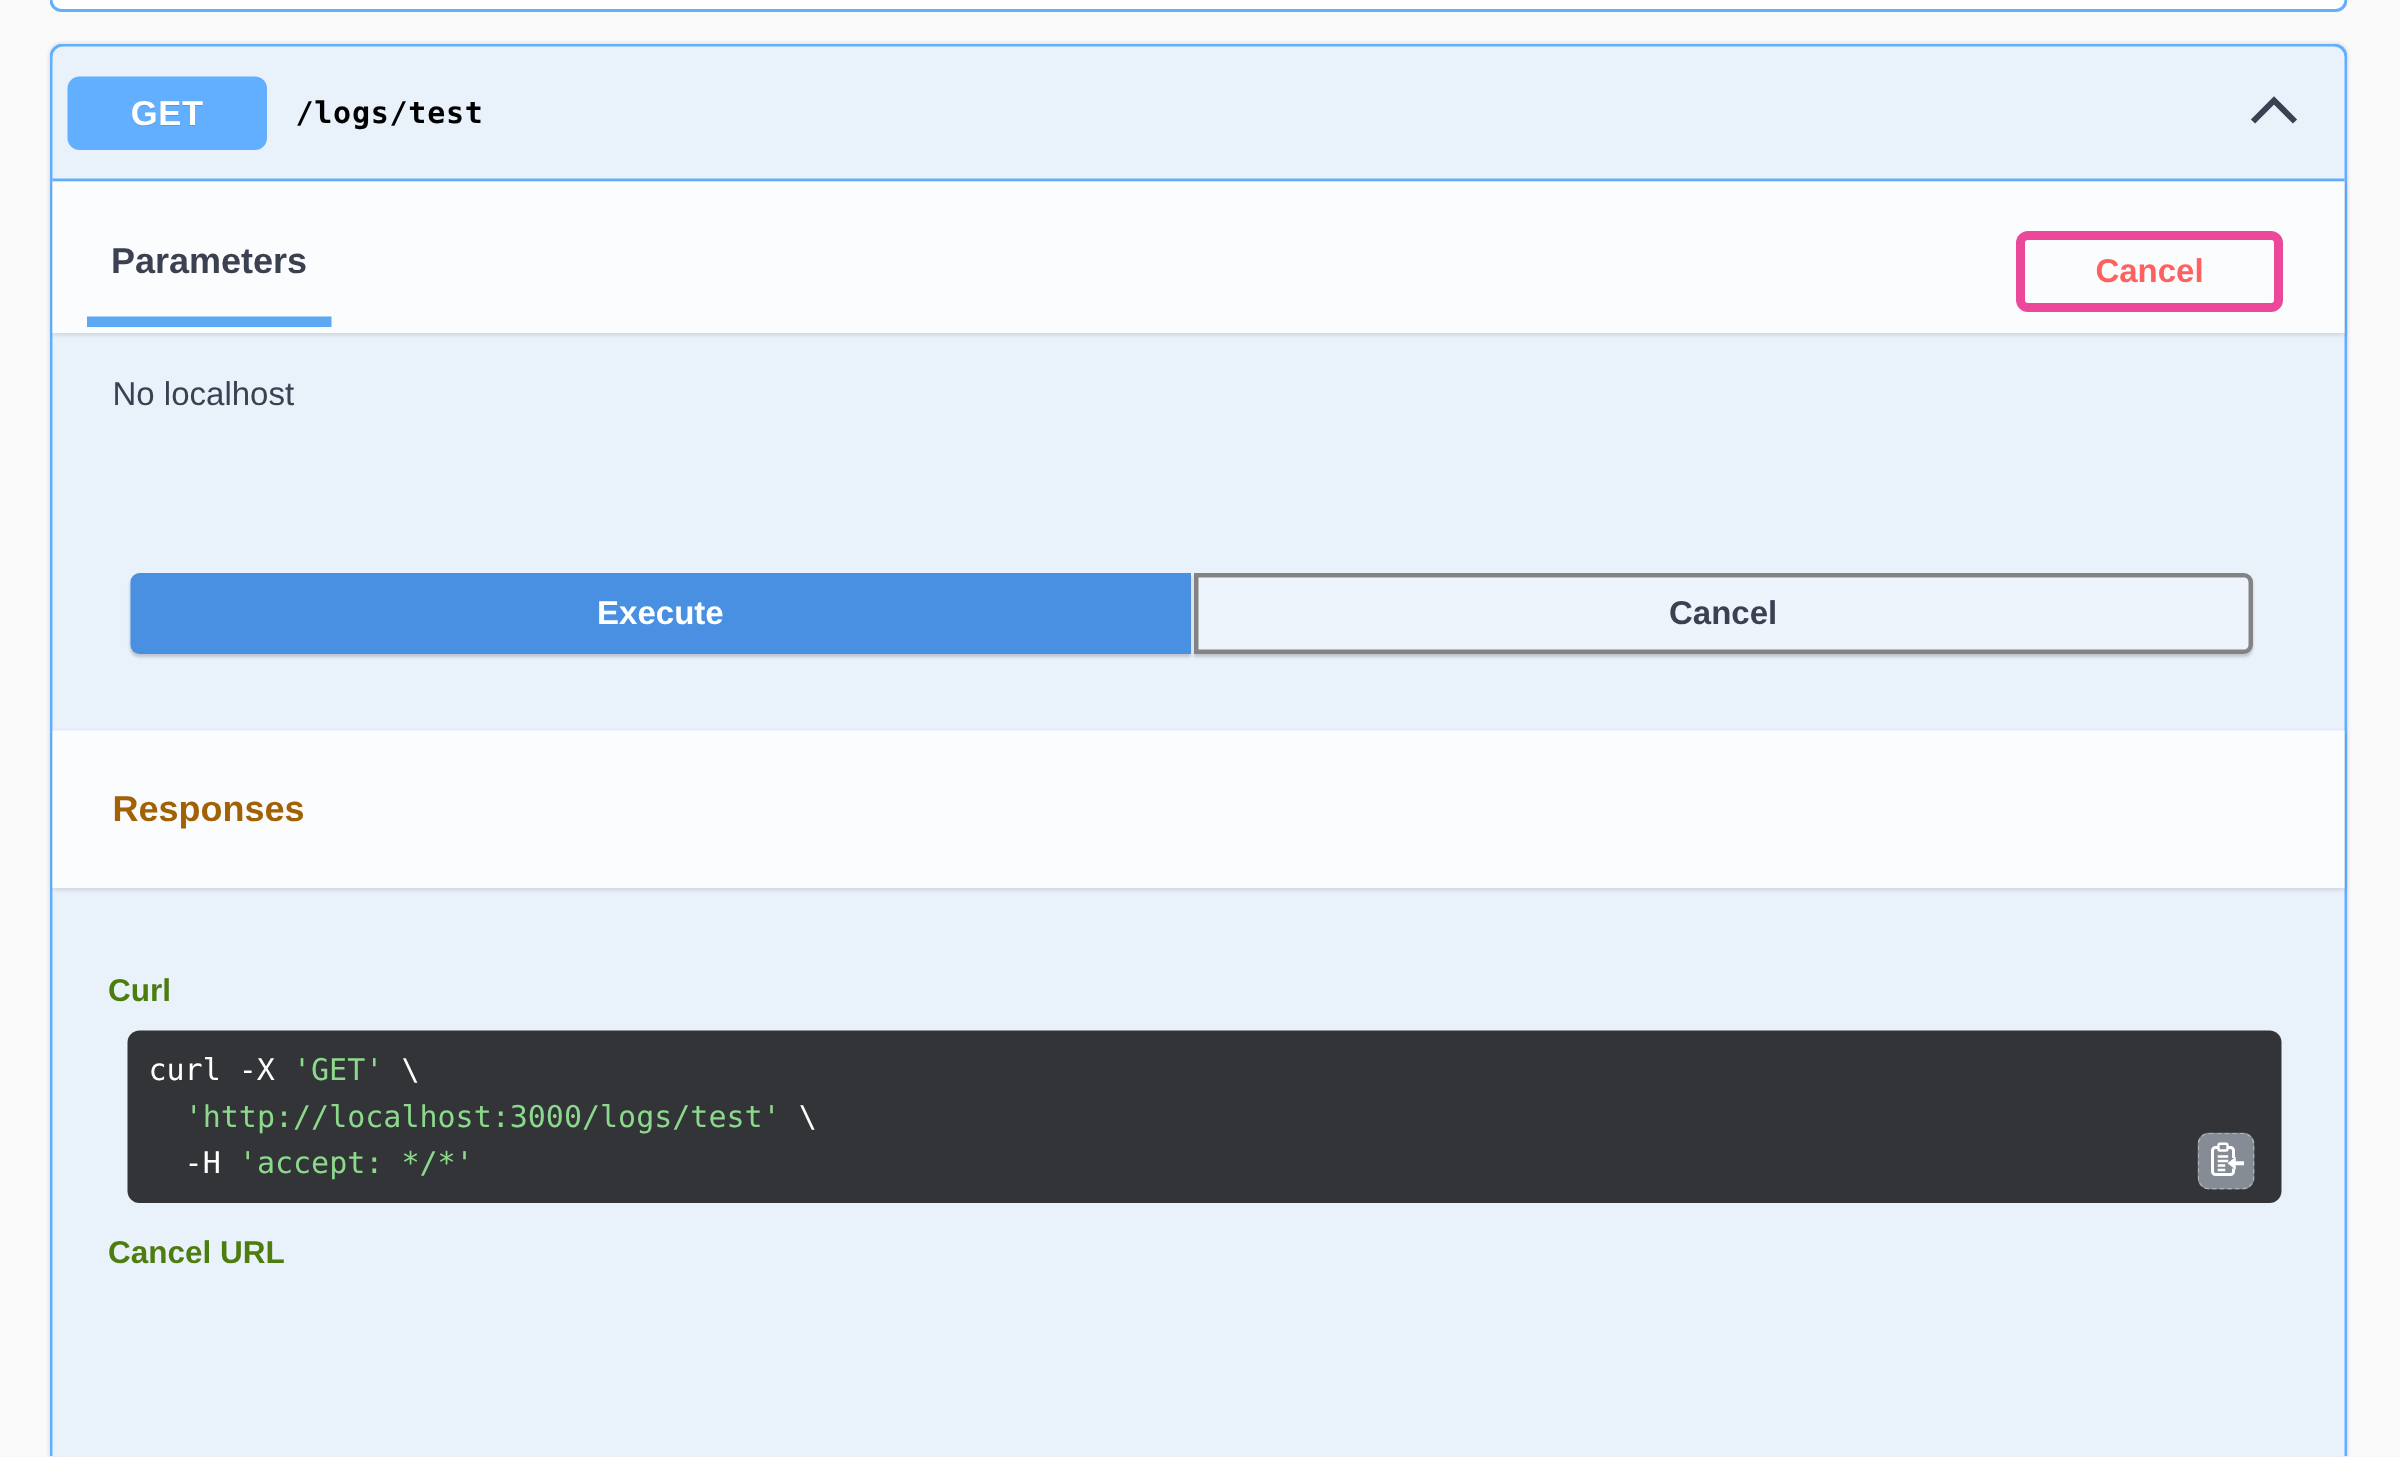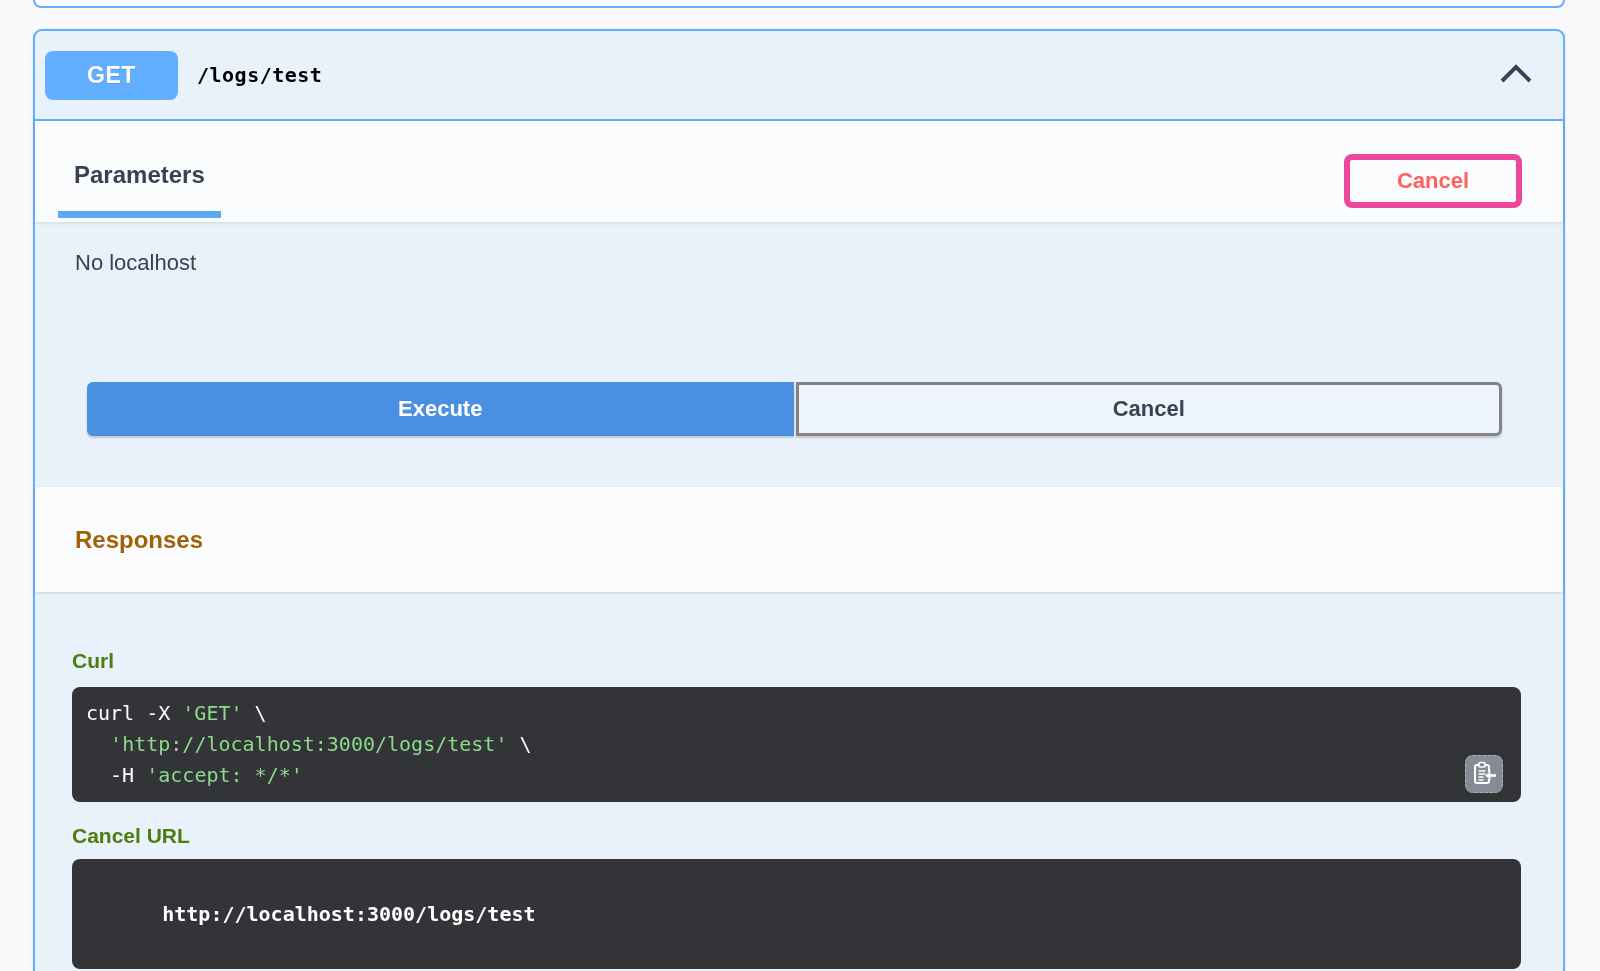--- a/index.html
+++ b/index.html
@@ -56,21 +56,21 @@
                font-family:"Liberation Sans", sans-serif; }
 
   .responses-header { padding:0 40px; height:105px; }
   .responses-title { font-weight:700; font-size:24px; color:#a16207; }
 
   
   .responses-body { padding:57px 42px 0 37px; }
   .block-label { font-weight:700; font-size:21px; line-height:23px; color:#4d7c0f; }
   .code-block { background:#323438; border-radius:8px; color:#ffffff;
                 font-family:"DejaVu Sans Mono", monospace; font-size:20px; }
-  .curl-block { margin-top:15px; padding:11px 60px 11px 14px; position:relative; }
+  .curl-block { margin-top:15px; padding:11px 60px 11px 14px; position:relative;margin-left:13px; }
   .code-line { white-space:pre; line-height:31px; }
   .tok { color:#ffffff; }
   .tok.str { color:#8cd98c; }
   .copy-btn { position:absolute; right:18px; bottom:9px; width:38px; height:38px;
               background:#858c96; border:1px dashed rgba(255,255,255,.35);
               border-radius:8px; display:flex; align-items:center; justify-content:center;
               cursor:pointer; }
   .url-label { margin-top:22px; }
   .url-block { margin-top:12px; padding:22px 18px; font-weight:700; line-height:22px;
                white-space:pre; }
@@ -131,18 +131,15 @@
             <path d="M25 15.5h-8" stroke="#858c96" stroke-width="7"></path>
             <path d="M25 15.5h-7" stroke="#ffffff" stroke-width="2.6"></path>
             <path d="M19.5 11.2 L14 15.5 L19.5 19.8 Z" fill="#ffffff"></path>
           </svg>
         </span>
       </button>
     </div>
 
     <div class="block-label url-label">Cancel URL</div>
 
-    <div class="code-block url-block">
-      <span>http://localhost:3000/logs/test</span>
-    </div>
 
   </div>
 </section>
 
 </body></html>

